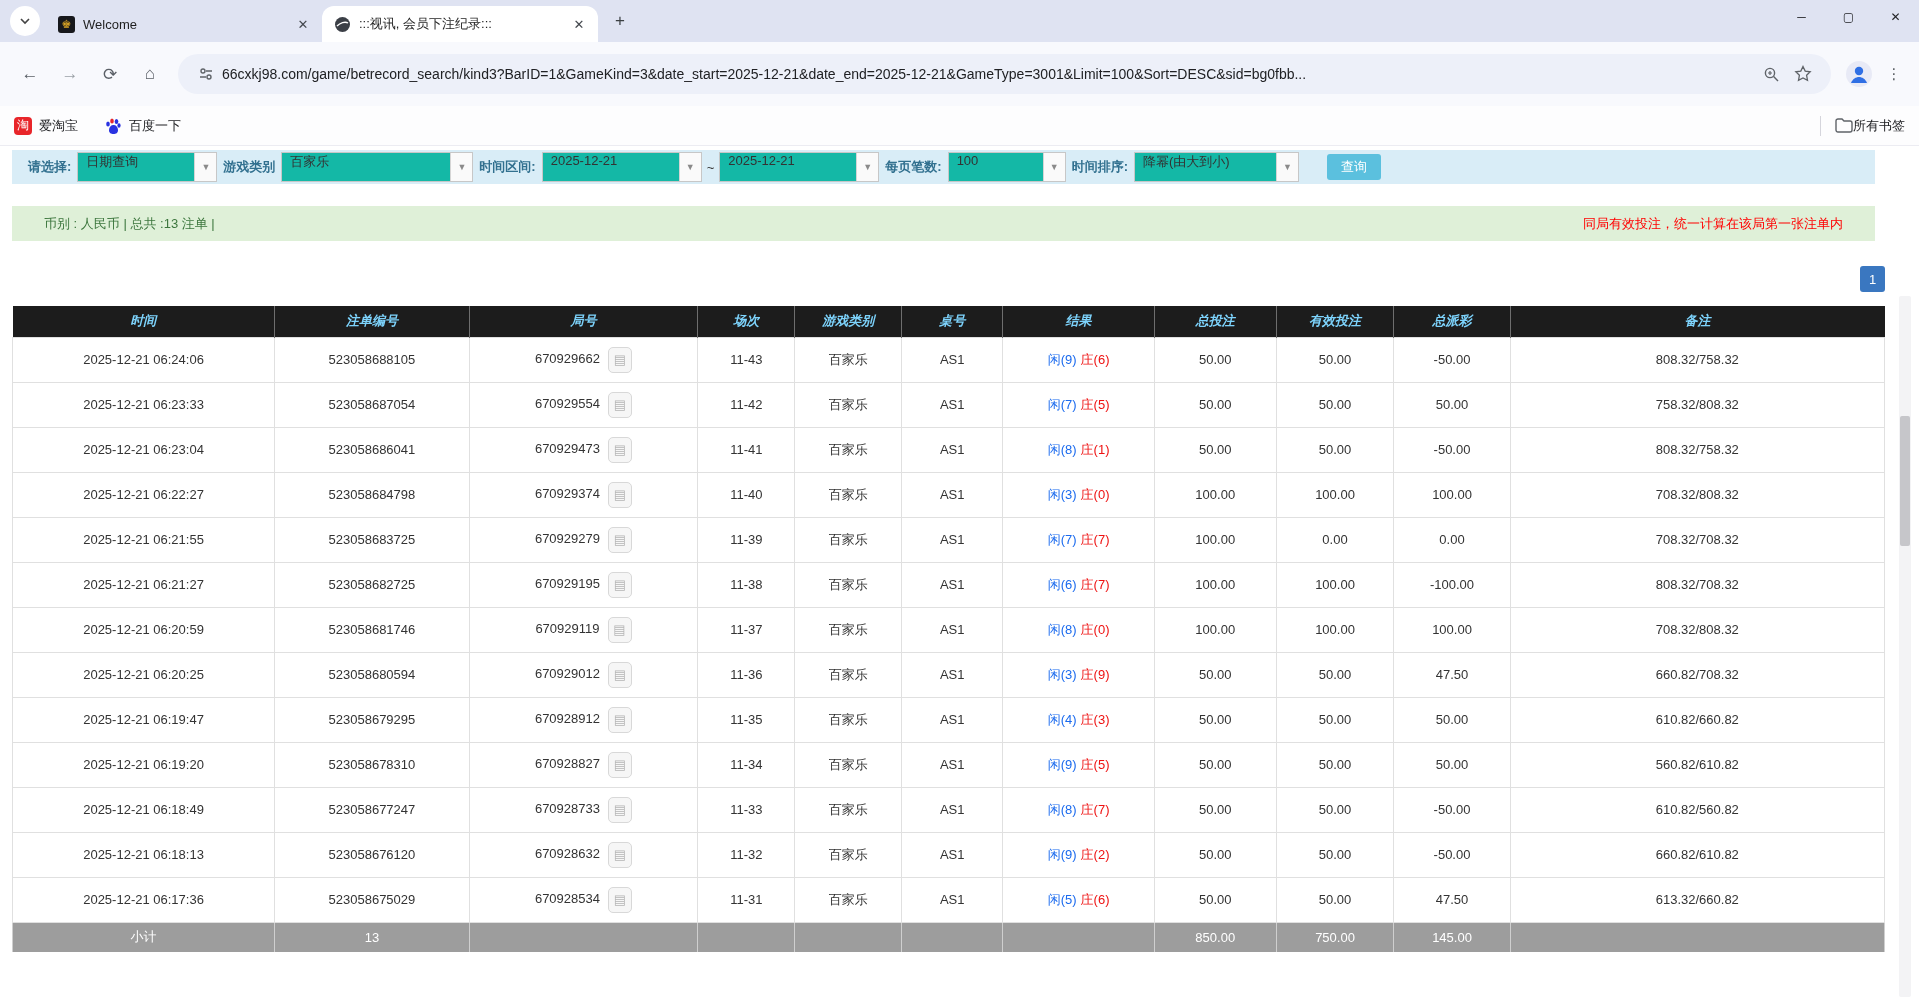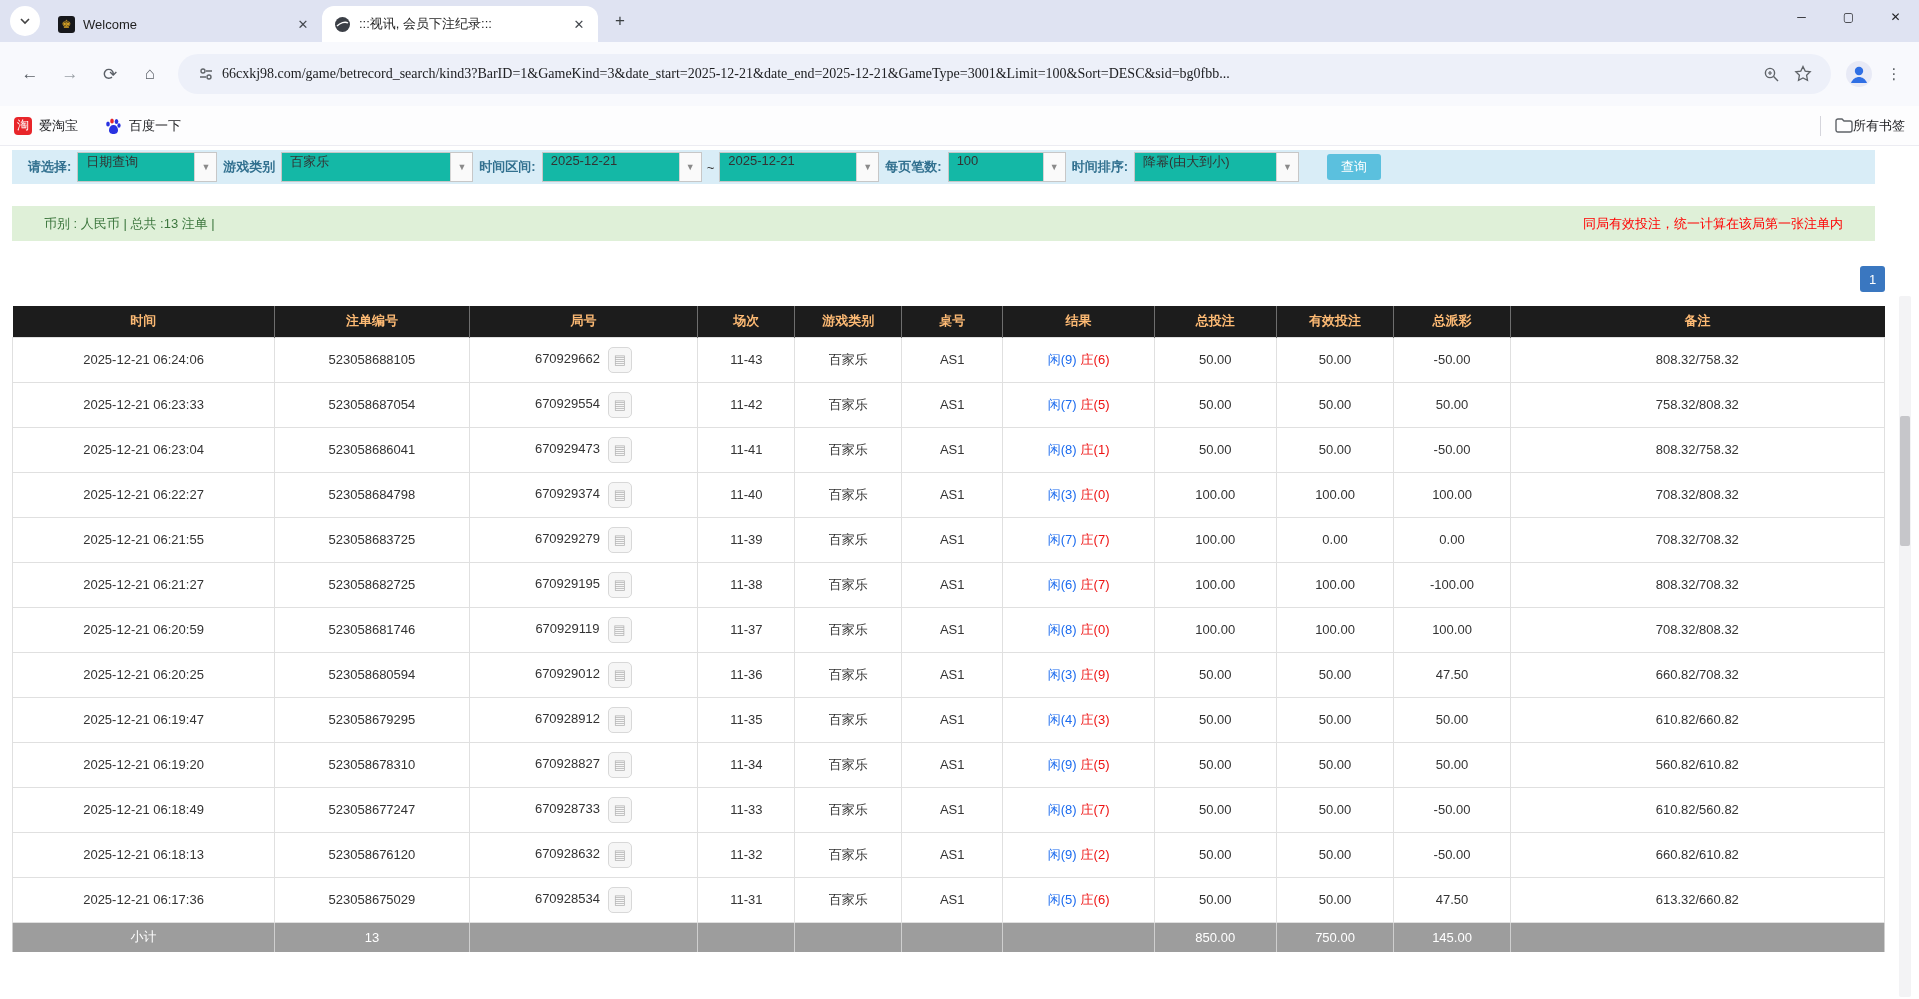--- a/index.html
+++ b/index.html
@@ -34,21 +34,21 @@
     color:#202124;font-size:12px;}
 
   
   .toolbar{position:absolute;left:0;top:42px;width:100%;height:64px;background:#f8f9fd;
     display:flex;align-items:center;padding:0 10px;}
   .nav-btn{width:34px;height:34px;border-radius:50%;display:flex;align-items:center;
     justify-content:center;color:#5a5f66;font-size:17px;margin:0 3px;}
   .nav-btn.dis{color:#9aa0a6;}
   .omnibox{flex:1;height:40px;background:#edf0f9;border-radius:20px;margin:0 8px;
     display:flex;align-items:center;padding:0 12px;min-width:0;}
-  .omnibox .url{flex:1;font-size:14px;color:#202124;white-space:nowrap;overflow:hidden;min-width:0;font-family:Liberation Serif, serif;}
+  .omnibox .url{flex:1;font-size:14px;color:#202124;white-space:nowrap;overflow:hidden;min-width:0;}
   .pill-icon{width:26px;height:26px;display:flex;align-items:center;justify-content:center;
     color:#5f6368;flex:0 0 26px;margin:0 3px;}
   .avatar{width:32px;height:32px;border-radius:50%;display:flex;align-items:center;
     justify-content:center;margin:0 4px;}
   .kebab{width:30px;height:30px;display:flex;align-items:center;justify-content:center;
     color:#5f6368;font-size:15px;letter-spacing:0;}
 
   
   .bookmarks{position:absolute;left:0;top:106px;width:100%;height:40px;background:#fdfdfe;
     display:flex;align-items:center;padding:0 14px;border-bottom:1px solid #ececf2;font-size:13px;color:#202124;}
@@ -76,22 +76,22 @@
   .greenbar{position:absolute;left:12px;top:60px;width:1863px;height:35px;background:var(--green_bg);
     display:flex;align-items:center;justify-content:space-between;padding:0 32px;font-size:13px;}
   .greenbar .cur{color:var(--green_text);}
   .greenbar .notice{color:var(--notice_red);}
 
   .pagerow{position:absolute;left:12px;top:120px;width:1873px;display:flex;justify-content:flex-end;}
   .page-btn{width:25px;height:26px;background:var(--page_btn);color:#fff;border:none;border-radius:3px;
     font-size:13px;cursor:pointer;}
 
   table.grid{position:absolute;left:12px;top:160px;width:1873px;border-collapse:collapse;table-layout:fixed;}
-  table.grid th{background:var(--header_bg);color:#fdba74;font-size:13px;font-weight:bold;height:31px;
-    border-right:1px solid #6e6e6e;}
+  table.grid th{background:var(--header_bg);color:#7dd3fc;font-size:13px;font-weight:bold;height:31px;
+    border-right:1px solid #6e6e6e;font-style:italic;}
   table.grid th:last-child{border-right:none;}
   table.grid td{font-size:13px;color:#333;text-align:center;height:45px;
     border:1px solid #e0e0e0;background:#fff;white-space:nowrap;overflow:hidden;}
   .res-p{color:var(--accent_blue);}
   .res-b{color:var(--red);margin-left:4px;}
   td.blue{color:var(--accent_blue);} td.neg{color:var(--red);}
   .vid-btn{display:inline-flex;align-items:center;justify-content:center;width:24px;height:26px;
     border:1px solid #d8d8d8;border-radius:5px;background:#f6f6f6;color:#b5b5b5;font-size:13px;
     margin-left:8px;vertical-align:middle;cursor:pointer;}
   tr.totals td{background:var(--totals_bg);color:#fff;font-size:13px;height:31px;

